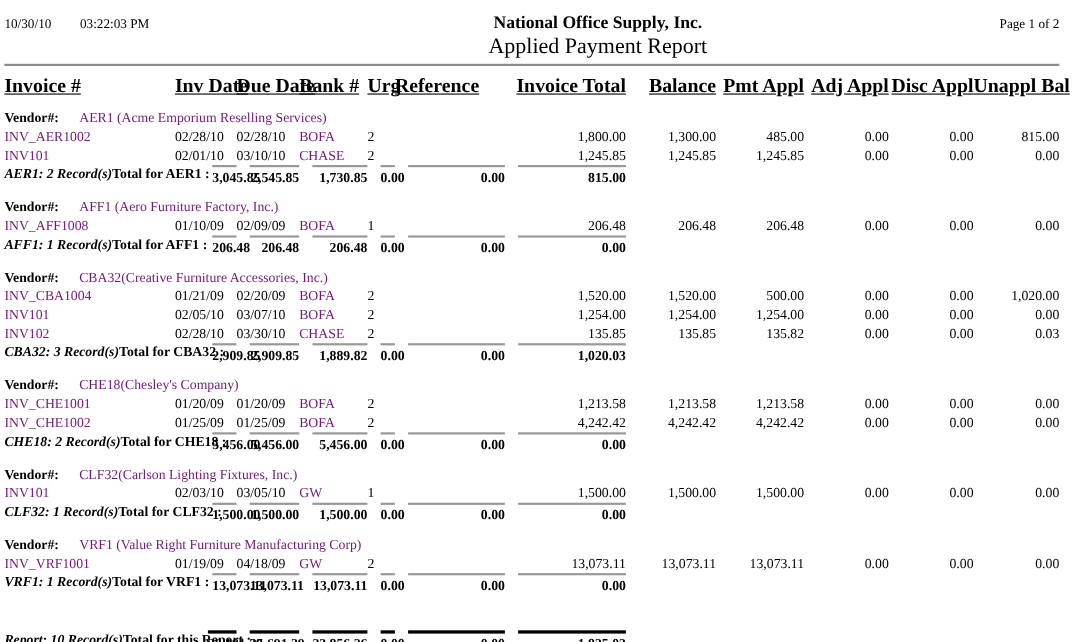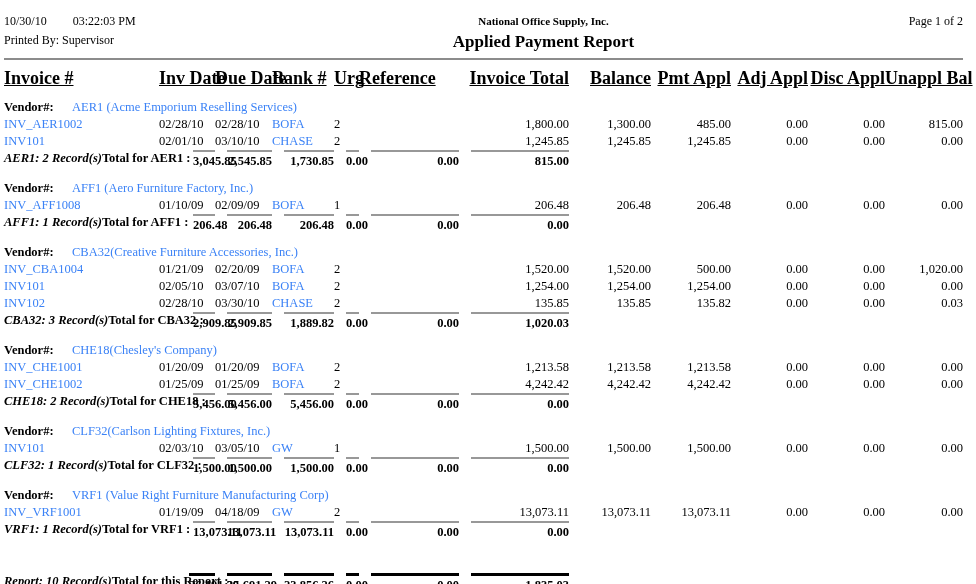--- a/index.html
+++ b/index.html
@@ -4,32 +4,32 @@
 <style>
   html,body{margin:0;padding:0;background:#fff;}
   body{width:976px;height:584px;overflow:hidden;font-family:"Liberation Serif","DejaVu Serif",serif;color:#000;font-size:12px;}
   .page{padding:12px 13px 0 4px;}
 
   
   .rpt-header{display:flex;align-items:flex-start;}
   .hdr-left{width:230px;line-height:19px;}
   .hdr-left .time{margin-left:26px;}
   .hdr-center{flex:1;text-align:center;}
-  .company{font-weight:bold;font-size:11px;line-height:18px;font-family:Liberation Serif, serif;}
-  .title{font-weight:bold;font-size:17px;line-height:24px;}
+  .company{font-weight:bold;font-size:16px;line-height:18px;font-family:Liberation Serif, serif;}
+  .title{font-weight:normal;font-size:20px;line-height:24px;}
   .hdr-right{width:110px;text-align:right;line-height:19px;}
   .title-rule{border:none;border-top:2px solid #8c8c8c;margin:4px 0 0 0;}
 
   
   table{border-collapse:collapse;table-layout:fixed;width:959px;margin-top:6px;}
   th{font-weight:bold;text-decoration:underline;text-align:left;padding:2px 0 10px 0;font-size:18px;white-space:nowrap;}
   th.num{text-align:right;}
   td{padding:0;vertical-align:bottom;white-space:nowrap;line-height:17px;font-size:12.5px;}
   td.num{text-align:right;}
-  .link{color:#3b82f6;}
+  .link{color:#701a75;}
 
   .vendor-cell .vendor-label{font-weight:bold;display:inline-block;width:68px;}
 
   
   .total-row td{font-weight:bold;}
   .total-label-cell{display:flex;justify-content:space-between;align-items:flex-end;padding-right:3px;}
   .rec-count{font-style:italic;font-weight:bold;}
   .tline{border-top:2px solid #989898;margin-left:12px;padding-top:1px;text-align:right;}
   .tline.first{margin-left:34px;}
 
@@ -43,21 +43,20 @@
 </head>
 <body>
 
 <div class="page">
 
   <div class="rpt-header">
     <div class="hdr-left">
       <div>
         <span>10/30/10</span><span class="time">03:22:03 PM</span>
       </div>
-      <div>Printed By: Supervisor</div>
     </div>
     <div class="hdr-center">
       <div class="company">National Office Supply, Inc.</div>
       <div class="title">Applied Payment Report</div>
     </div>
     <div class="hdr-right">Page 1 of 2</div>
   </div>
 
   <hr class="title-rule">
 

